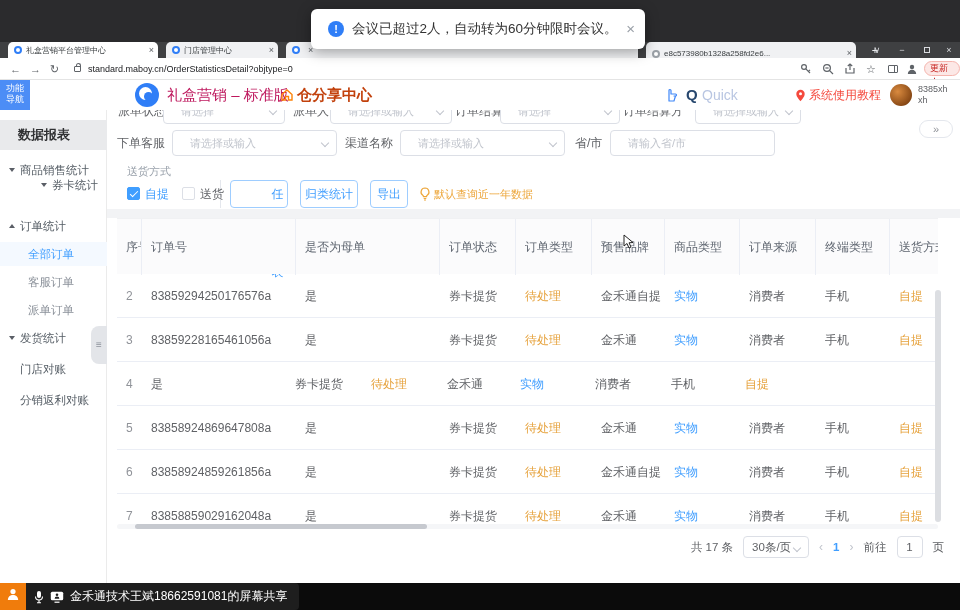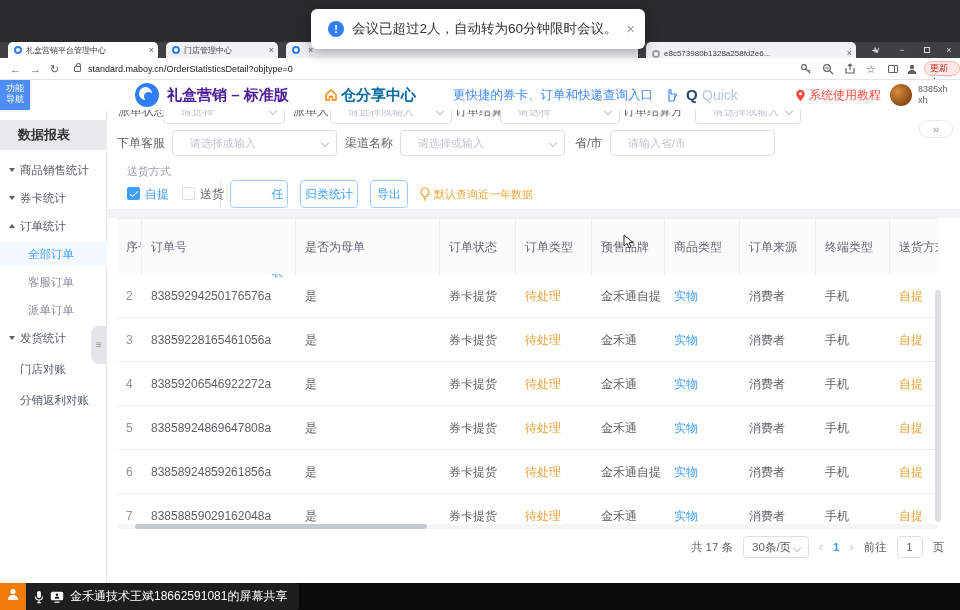--- a/index.html
+++ b/index.html
@@ -31,22 +31,22 @@
   .panel-ic { position:absolute; top:7px; width:10px; height:8px; border:1px solid #5f6368; border-radius:1px; }
   .panel-ic:before { content:""; position:absolute; right:2px; top:0; width:1px; height:6px; background:#5f6368; }
   .update-pill { position:absolute; left:924px; top:3px; height:15px; background:#fce8e6; border:1px solid #f5b5ae; border-radius:8px; color:#c5221f; font-size:9px; line-height:13px; padding:0 5px; }
 
   
   .appheader { position:absolute; left:0; top:80px; width:960px; height:30px; background:#ffffff; z-index:5; }
   .navbox { position:absolute; left:0; top:0; width:30px; height:30px; background:#4c8df6; color:#fff; font-size:9px; text-align:center; padding-top:3px; line-height:11px; }
   .logo { position:absolute; left:135px; top:3px; width:24px; height:24px; border-radius:50%; background:#2f7ef7; }
   .logo:before { content:""; position:absolute; left:4px; top:4px; width:13px; height:13px; border-radius:50%; background:#fff; }
   .logo:after { content:""; position:absolute; left:9px; top:9px; width:9px; height:9px; border-radius:50%; background:#2f7ef7; }
-  .brand { position:absolute; left:167px; top:0; height:30px; line-height:30px; font-size:15px; font-weight:bold; color:#4c1d95; white-space:nowrap; }
-  .sharecenter { position:absolute; left:280px; top:0; height:30px; line-height:30px; font-size:15px; font-weight:bold; color:#0369a1; white-space:nowrap;padding-left:44px; }
+  .brand { position:absolute; left:167px; top:0; height:30px; line-height:30px; font-size:15px; font-weight:normal; color:#be185d; white-space:nowrap; }
+  .sharecenter { position:absolute; left:280px; top:0; height:30px; line-height:30px; font-size:15px; font-weight:bold; color:#c2410c; white-space:nowrap; }
   .sharecenter svg { vertical-align:-2px; margin-right:3px; }
   .quicktip { position:absolute; left:453px; top:0; height:30px; line-height:30px; font-size:12.5px; color:#3f87f8; white-space:nowrap; }
   .hand-ic { position:absolute; left:664px; top:8px; }
   .qmark { position:absolute; left:686px; top:0; height:30px; line-height:30px; font-size:15px; font-weight:bold; color:#27476e; }
   .quick { position:absolute; left:702px; top:0; height:30px; line-height:30px; font-size:14px; color:#b9c6e2; }
   .pin-ic { position:absolute; left:795px; top:8px; }
   .tutorial { position:absolute; left:809px; top:0; height:30px; line-height:30px; font-size:12px; color:#f4493d; white-space:nowrap; }
   .uavatar { position:absolute; left:890px; top:4px; width:22px; height:22px; border-radius:50%; background:radial-gradient(circle at 35% 35%, #d98a3f, #8a4a16 70%, #5f2f0c); }
   .uname { position:absolute; left:918px; top:4px; font-size:9px; color:#606266; line-height:11px; }
 
@@ -197,21 +197,20 @@
   <div class="appheader">
     <div class="navbox">
       <div>功能</div>
         <div>导航</div>
     </div>
     <span class="logo"></span>
     <span class="brand">礼盒营销 – 标准版</span>
     <span class="sharecenter"><svg width="14" height="14" viewBox="0 0 14 14">
           <path d="M2 6.5 L7 2 L12 6.5 V12 H8.5 V8.5 h-3 V12 H2 Z" fill="none" stroke="#fd8208" stroke-width="1.4"></path>
         </svg><span>仓分享中心</span></span>
-    <span class="quicktip">更快捷的券卡、订单和快递查询入口</span>
     <span class="hand-ic">
       <svg width="14" height="14" viewBox="0 0 14 14">
           <path d="M5 13 V6 M5 6 V2.5 a1 1 0 0 1 2 0 V6 M7 6 h4.5 a1 1 0 0 1 0 2 H10 M5 13 h5 l1.5 -5" fill="none" stroke="#3f87f8" stroke-width="1.2" stroke-linecap="round"></path>
         </svg>
     </span>
     <span class="qmark">Q</span>
     <span class="quick">Quick</span>
     <span class="pin-ic">
       <svg width="11" height="13" viewBox="0 0 11 13">
           <path d="M5.5 0.8 a4.2 4.2 0 0 1 4.2 4.2 c0 3 -4.2 7.2 -4.2 7.2 s-4.2 -4.2 -4.2 -7.2 A4.2 4.2 0 0 1 5.5 0.8 Z" fill="#f4493d"></path>
@@ -223,21 +222,21 @@
     <span class="uname">
       <div>8385xh</div>
         <div>xh</div>
     </span>
   </div>
 
   <div class="sidebar">
     <div class="side-sec">数据报表</div>
     <div id="side-items">
         <div class="s-group" style="top: 48px;"><span class="tri down"></span><span class="s-label">商品销售统计</span></div>
-        <div class="s-group" style="top: 76px;"><span class="tri down"></span><span class="s-label">券卡统计</span></div>
+        <div class="s-group" style="top: 63px; margin-left: 32px;"><span class="tri down"></span><span class="s-label">券卡统计</span></div>
         <div class="s-group" style="top: 104px;"><span class="tri up"></span><span class="s-label">订单统计</span></div>
         <div class="s-child s-active" style="top: 132px;"><span class="s-label">全部订单</span></div>
         <div class="s-child" style="top: 160px;"><span class="s-label">客服订单</span></div>
         <div class="s-child" style="top: 188px;"><span class="s-label">派单订单</span></div>
         <div class="s-group" style="top: 216px;"><span class="tri down"></span><span class="s-label">发货统计</span></div>
         <div class="s-item" style="top: 247px;"><span class="s-label">门店对账</span></div>
         <div class="s-item" style="top: 278px;"><span class="s-label">分销返利对账</span></div>
       </div>
     <div class="side-handle">≡</div>
   </div>
@@ -336,21 +335,20 @@
             <div class="td" style="width: 76px; flex: 0 0 76px;">券卡提货</div>
             <div class="td c-orange" style="width: 76px; flex: 0 0 76px;">待处理</div>
             <div class="td" style="width: 73px; flex: 0 0 73px;">金禾通</div>
             <div class="td c-blue" style="width: 75px; flex: 0 0 75px;">实物</div>
             <div class="td" style="width: 76px; flex: 0 0 76px;">消费者</div>
             <div class="td" style="width: 74px; flex: 0 0 74px;">手机</div>
             <div class="td c-orange" style="width: 48px; flex: 0 0 48px;">自提</div>
           </div>
           <div class="trow">
             <div class="td c-idx" style="width: 25px; flex: 0 0 25px;">4</div>
-            <div class="td" style="width: 154px; flex: 0 0 154px;">83859206546922272a</div>
             <div class="td" style="width: 144px; flex: 0 0 144px;">是</div>
             <div class="td" style="width: 76px; flex: 0 0 76px;">券卡提货</div>
             <div class="td c-orange" style="width: 76px; flex: 0 0 76px;">待处理</div>
             <div class="td" style="width: 73px; flex: 0 0 73px;">金禾通</div>
             <div class="td c-blue" style="width: 75px; flex: 0 0 75px;">实物</div>
             <div class="td" style="width: 76px; flex: 0 0 76px;">消费者</div>
             <div class="td" style="width: 74px; flex: 0 0 74px;">手机</div>
             <div class="td c-orange" style="width: 48px; flex: 0 0 48px;">自提</div>
           </div>
           <div class="trow">

